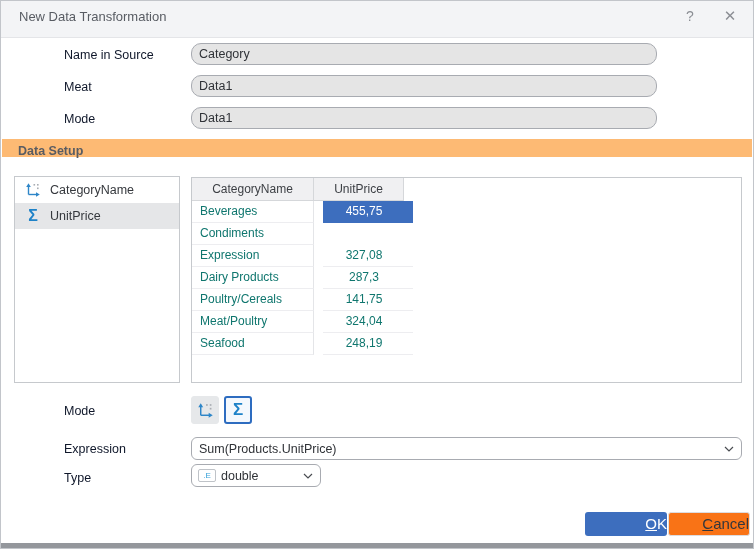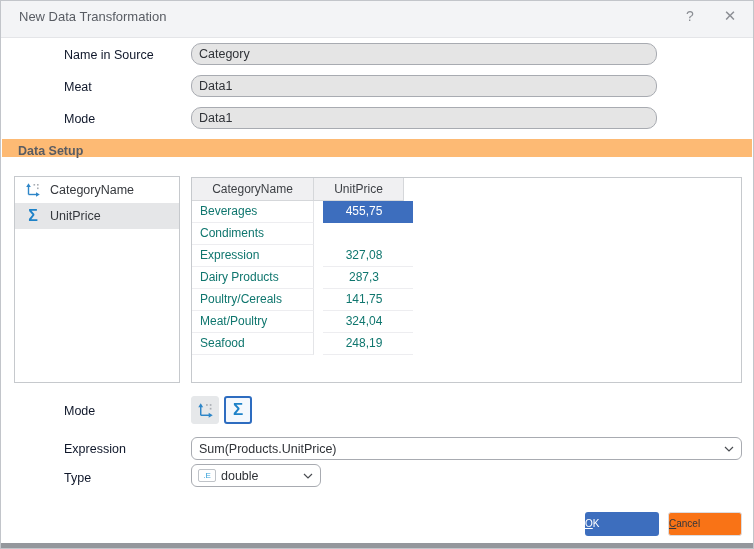--- a/index.html
+++ b/index.html
@@ -115,22 +115,22 @@
   .type-combo { left: 190px; top: 463px; width: 130px; }
   .type-icon {
     width: 18px; height: 13px; margin-left: 6px; margin-right: -2px;
     border: 1px solid #bfc3c8; border-radius: 2px;
     font-size: 8px; line-height: 11px; text-align: center;
     color: #35a0d8; flex: none; letter-spacing: 0;
   }
 
   
   .btn {
-    position: absolute; top: 511px; width: 74px; height: 24px;
-    border-radius: 3px; font-size: 10px; text-align: left; line-height: 24px;
+    position: absolute; top: 511px; width: 82px; height: 24px;
+    border-radius: 3px; font-size: 15px; text-align: right; line-height: 24px;
     cursor: pointer;
   }
   .btn-ok { left: 584px; background: #3d6ebe; color: #fff; }
   .btn-cancel { left: 667px; background: #f97316; color: #34373c; border: 1px solid #dcdcdf; line-height: 22px; }
 
   svg { display: block; }
 </style>
 </head>
 <body>
 

